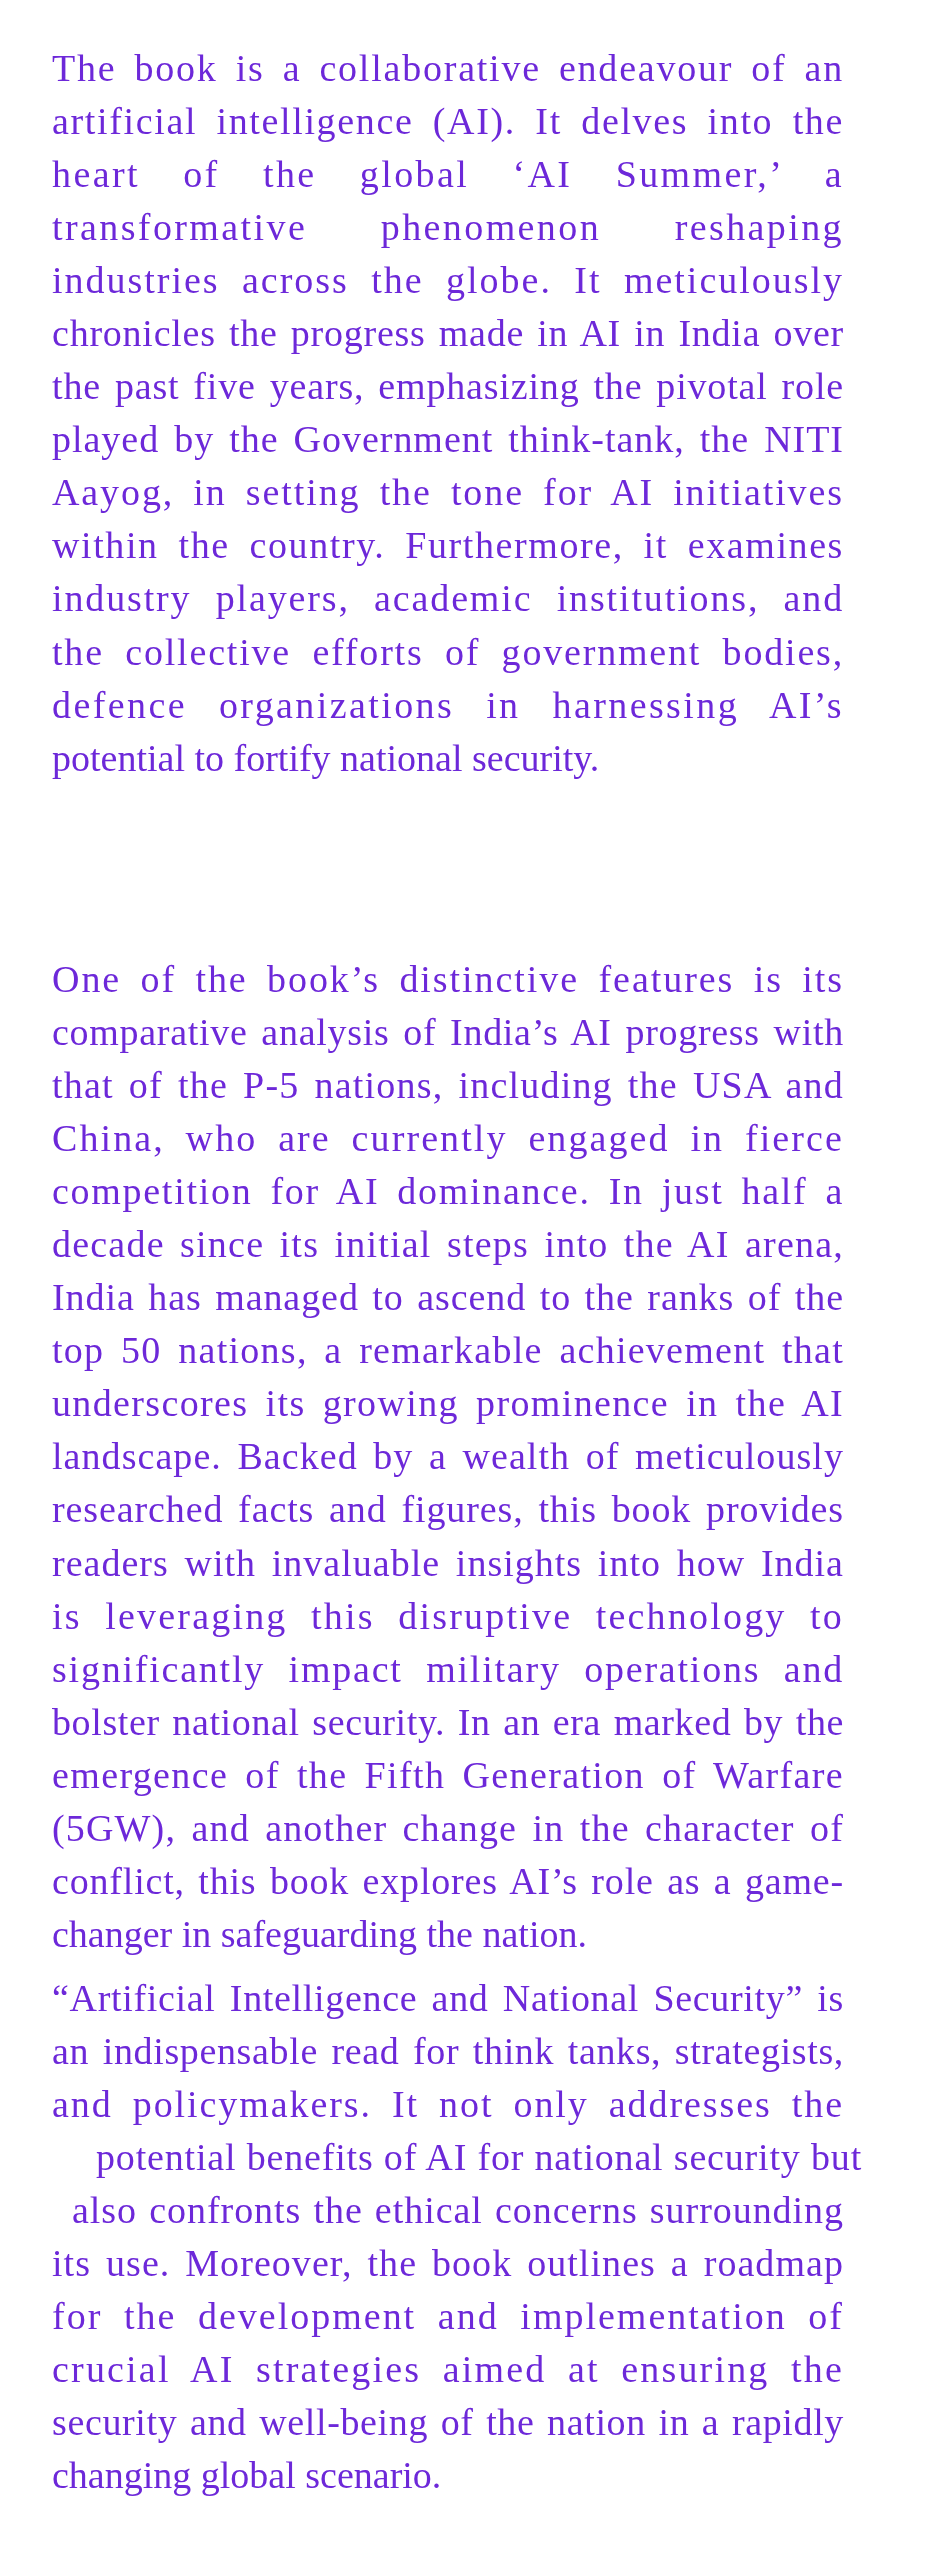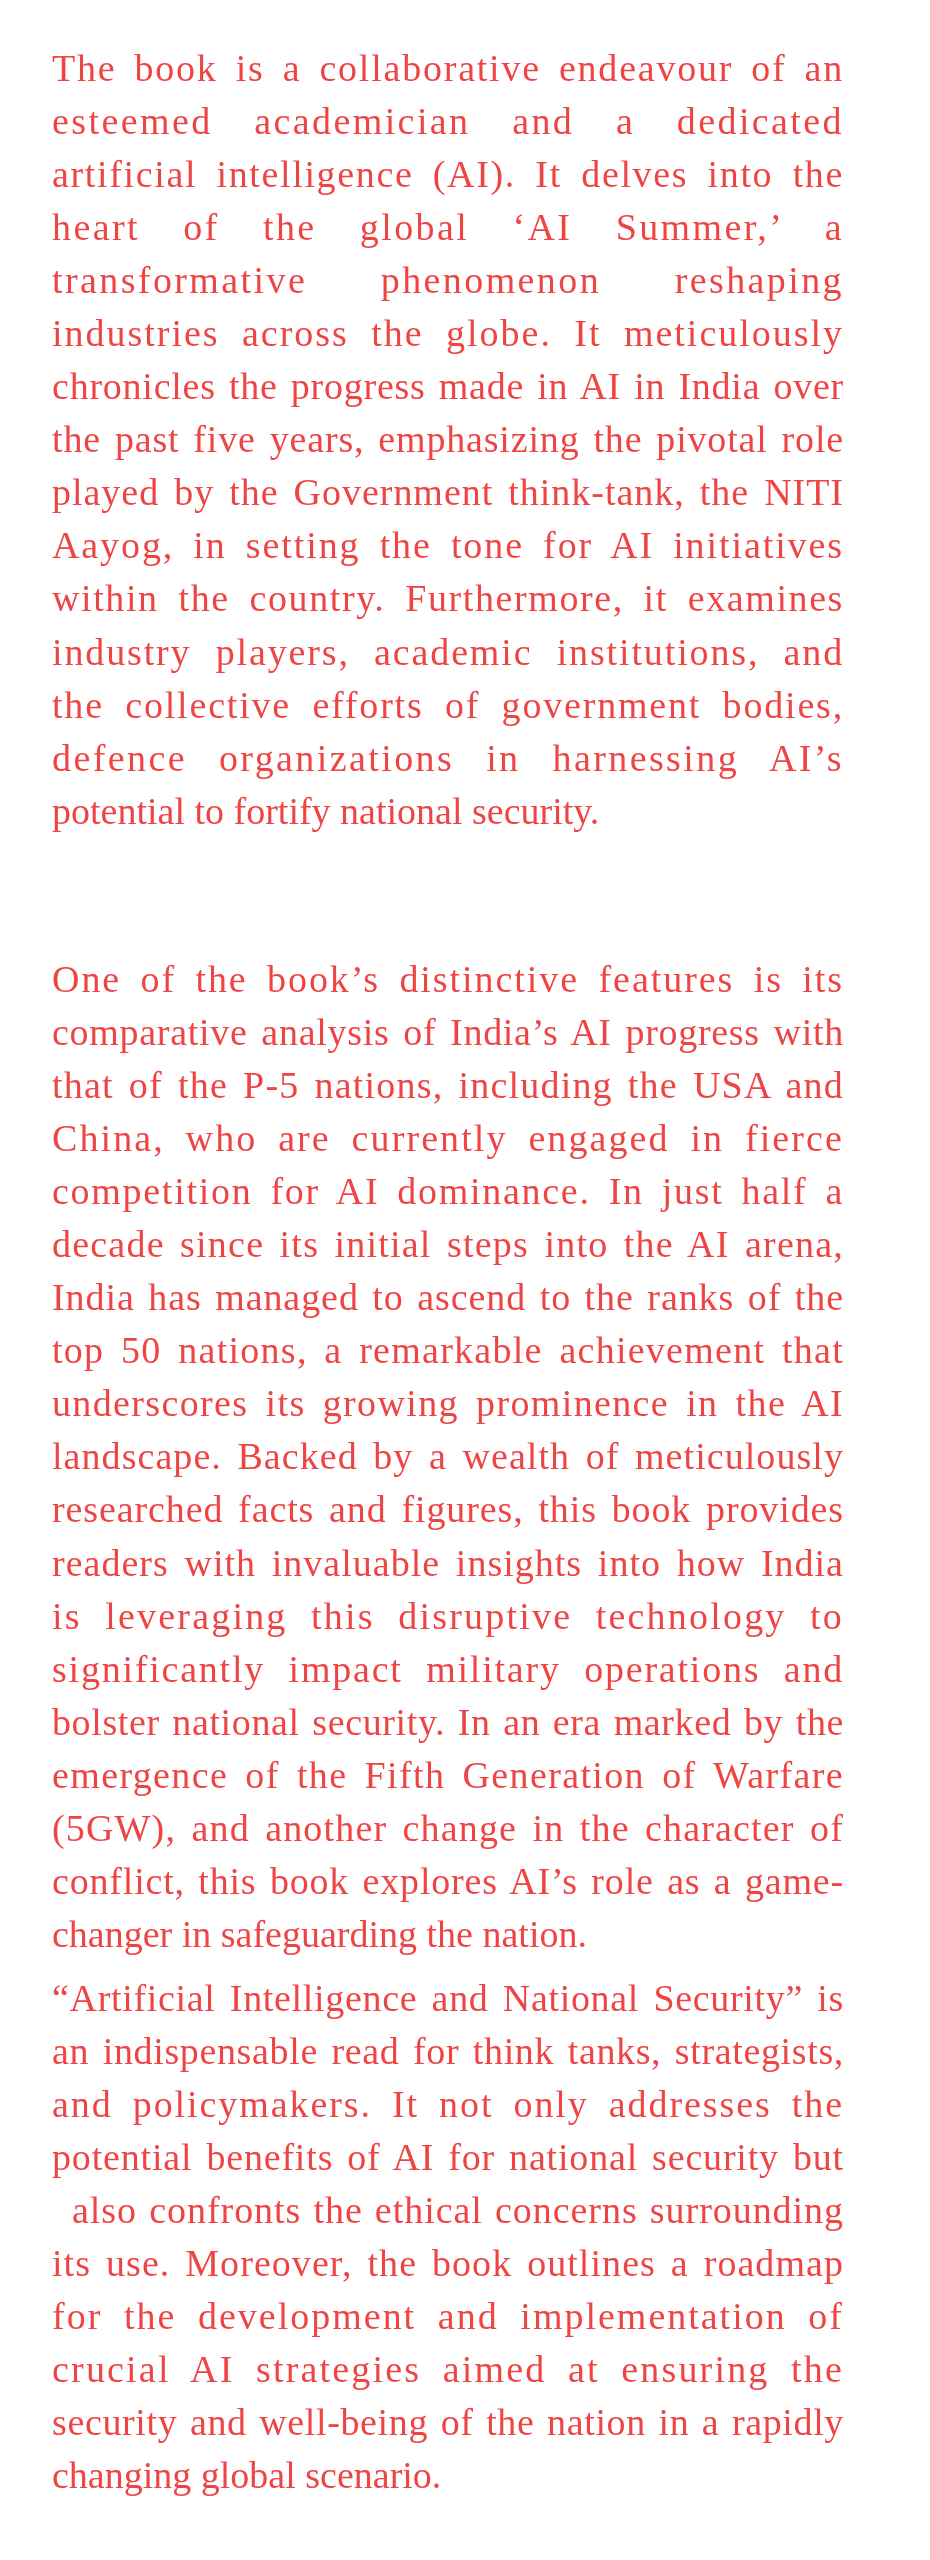--- a/index.html
+++ b/index.html
@@ -21,21 +21,21 @@
     height: 2560px;
     background: #ffffff;
   }
   .para {
     position: absolute;
     left: 52px;
     width: 792px;
     font-family: "Liberation Serif", "DejaVu Serif", serif;
     font-size: 38px;
     line-height: 53.1px;
-    color: #ef4444;
+    color: #6d28d9;
   }
   .line {
     display: block;
     height: 53.1px;
     white-space: nowrap;
     text-align: justify;
     text-align-last: justify;
     overflow: visible;
   }
   .line.last {
@@ -46,21 +46,20 @@
   #para-2 { top: 952.5px; }
   #para-3 { top: 1971.5px; }
 </style>
 </head>
 <body>
 
 <div class="page">
 
   <div class="para" id="para-1">
     <span class="line" style="letter-spacing: 1.77254px;">The book is a collaborative endeavour of an</span>
-    <span class="line" style="letter-spacing: 2.4px;">esteemed academician and a dedicated</span>
     <span class="line" style="letter-spacing: 1.63803px;">artificial intelligence (AI). It delves into the</span>
     <span class="line" style="letter-spacing: 2.4px;">heart of the global ‘AI Summer,’ a</span>
     <span class="line" style="letter-spacing: 2.4px;">transformative phenomenon reshaping</span>
     <span class="line" style="letter-spacing: 1.97987px;">industries across the globe. It meticulously</span>
     <span class="line" style="letter-spacing: 0.761569px;">chronicles the progress made in AI in India over</span>
     <span class="line" style="letter-spacing: 0.825px;">the past five years, emphasizing the pivotal role</span>
     <span class="line" style="letter-spacing: 0.971591px;">played by the Government think-tank, the NITI</span>
     <span class="line" style="letter-spacing: 1.90611px;">Aayog, in setting the tone for AI initiatives</span>
     <span class="line" style="letter-spacing: 1.58765px;">within the country. Furthermore, it examines</span>
     <span class="line" style="letter-spacing: 1.86235px;">industry players, academic institutions, and</span>
@@ -88,21 +87,21 @@
     <span class="line" style="letter-spacing: 1.36722px;">emergence of the Fifth Generation of Warfare</span>
     <span class="line" style="letter-spacing: 1.16101px;">(5GW), and another change in the character of</span>
     <span class="line" style="letter-spacing: 0.811328px;">conflict, this book explores AI’s role as a game-</span>
     <span class="line last">changer in safeguarding the nation.</span>
   </div>
 
   <div class="para" id="para-3">
     <span class="line" style="letter-spacing: 0.666582px;">“Artificial Intelligence and National Security” is</span>
     <span class="line" style="letter-spacing: 0.639375px;">an indispensable read for think tanks, strategists,</span>
     <span class="line" style="letter-spacing: 1.9221px;">and policymakers. It not only addresses the</span>
-    <span class="line" style="letter-spacing: 0.820791px;">potential benefits of AI for national security but</span>
+    <span class="line" style="letter-spacing: 0.820791px; margin-left: 44px;">potential benefits of AI for national security but</span>
     <span class="line" style="letter-spacing: 0.957065px; margin-left: 20px;">also confronts the ethical concerns surrounding</span>
     <span class="line" style="letter-spacing: 1.05417px;">its use. Moreover, the book outlines a roadmap</span>
     <span class="line" style="letter-spacing: 1.98703px;">for the development and implementation of</span>
     <span class="line" style="letter-spacing: 2.17946px;">crucial AI strategies aimed at ensuring the</span>
     <span class="line" style="letter-spacing: 0.627168px;">security and well-being of the nation in a rapidly</span>
     <span class="line last">changing global scenario.</span>
   </div>
 
 </div>
 

